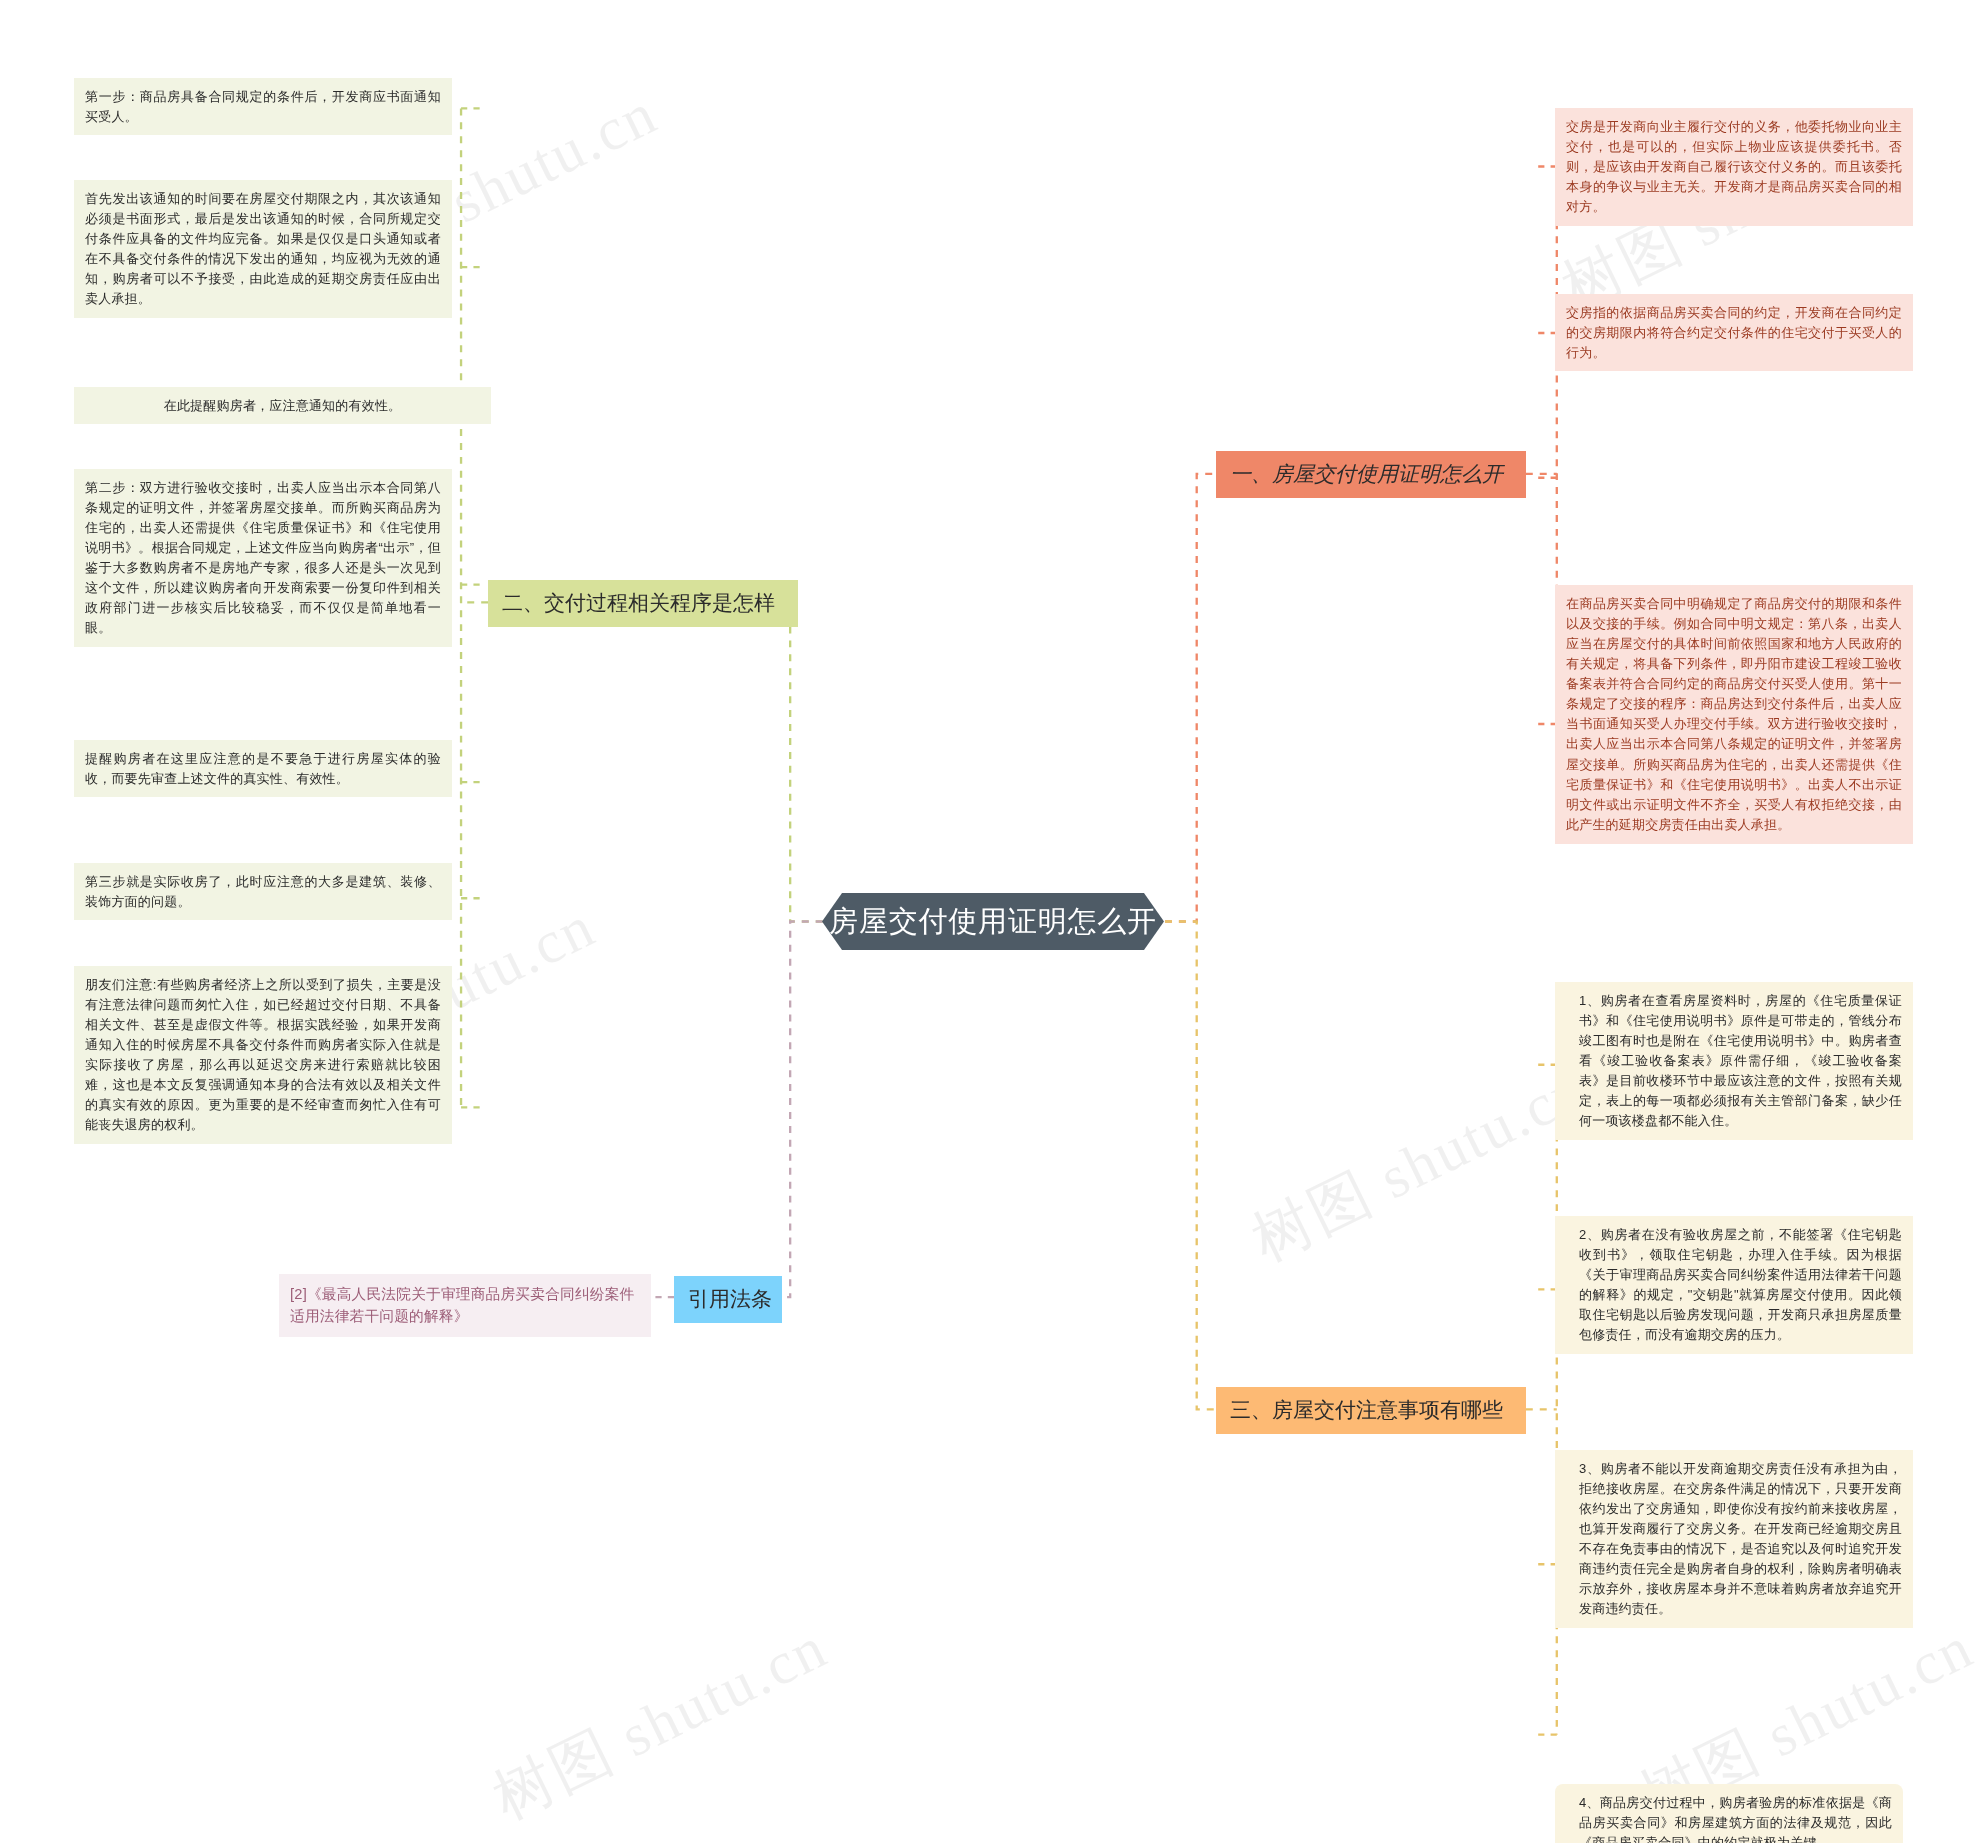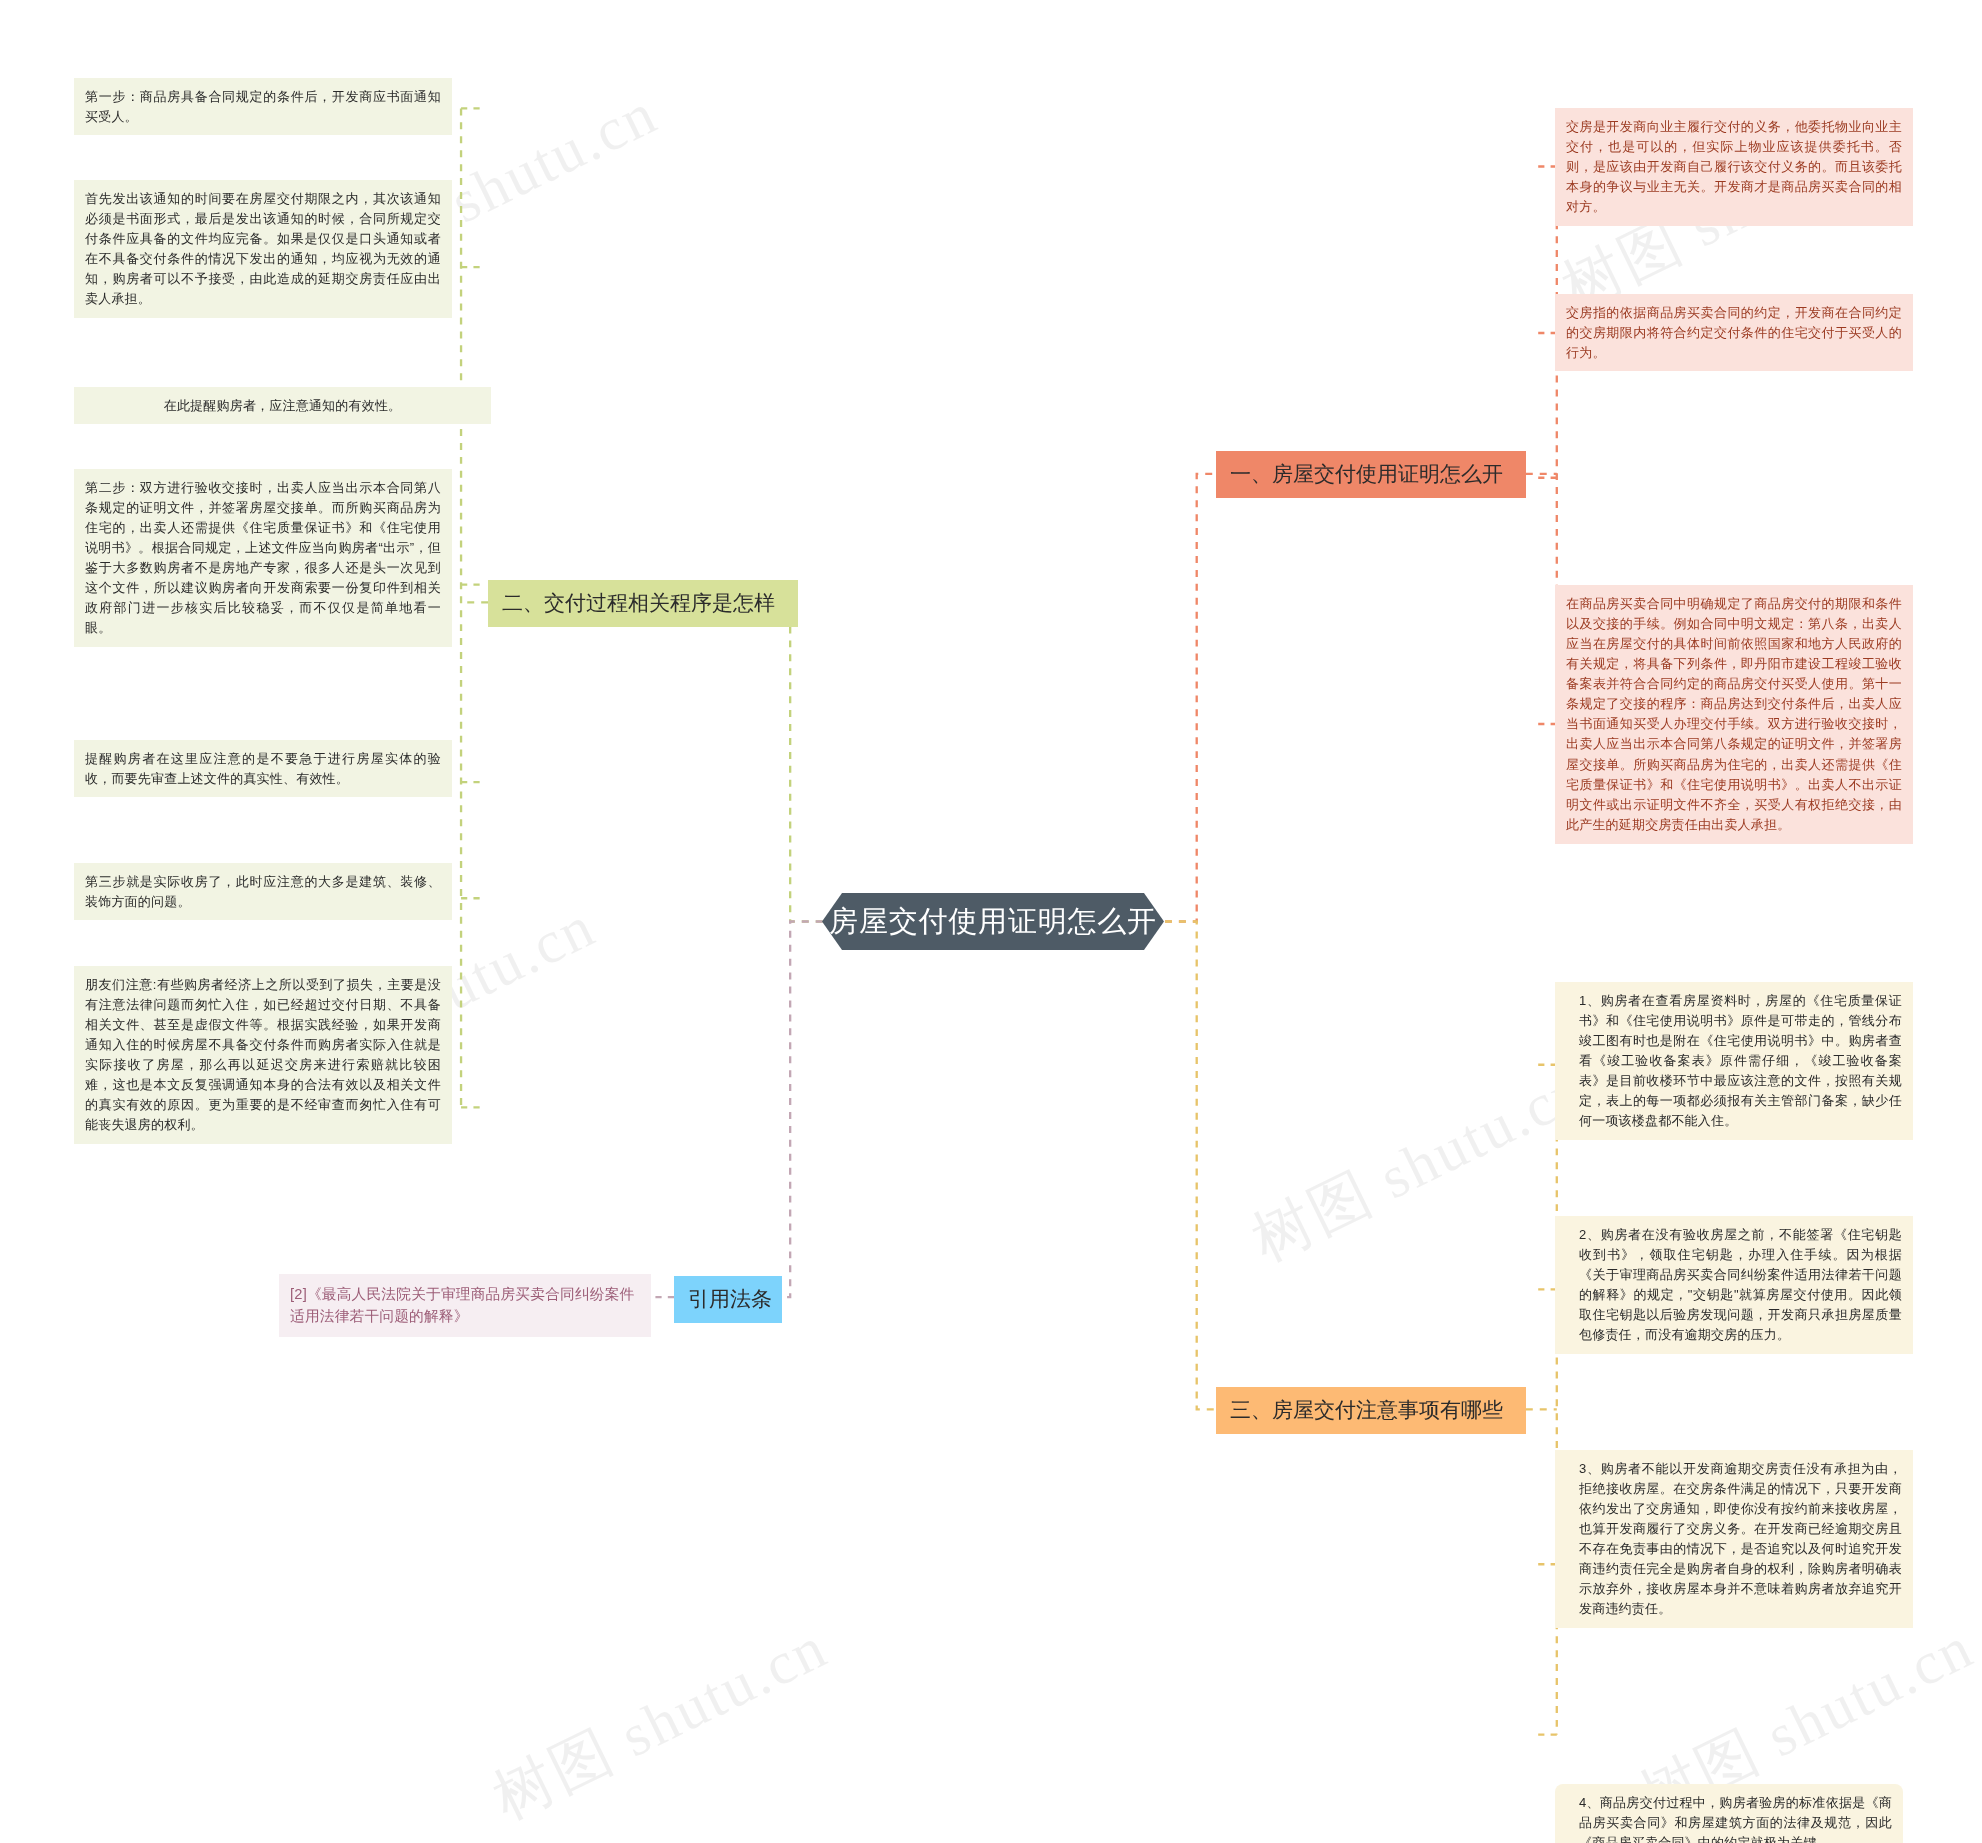--- a/index.html
+++ b/index.html
@@ -142,21 +142,21 @@
 
     <path d="M630,778 L595,778" fill="none" stroke="#c3d27c" stroke-width="3" stroke-dasharray="9 9"></path>
     <path d="M595,140 L595,1430" fill="none" stroke="#c3d27c" stroke-width="3" stroke-dasharray="9 9"></path>
     <path d="M595,140 L620,140 M595,345 L620,345 M595,525 L620,525 M595,755 L620,755 M595,1010 L620,1010 M595,1160 L620,1160 M595,1430 L620,1430" fill="none" stroke="#c3d27c" stroke-width="3" stroke-dasharray="8 8"></path>
 
     <path d="M870,1675 L840,1675" fill="none" stroke="#c3a7b4" stroke-width="3" stroke-dasharray="8 8"></path>
   </svg>
 
   <div class="node root">房屋交付使用证明怎么开</div>
 
-  <div class="node branch orange" style="left:1216px; top:451px;  width:310px;">一、房屋交付使用证明怎么开</div>
+  <div class="node branch orange" style="left:1216px; top:451px;  width:310px;font-style:italic;">一、房屋交付使用证明怎么开</div>
 
   <div class="node branch green" style="left:488px;  top:580px;  width:310px;">二、交付过程相关程序是怎样</div>
 
   <div class="node branch yellow" style="left:1216px; top:1387px; width:310px;">三、房屋交付注意事项有哪些</div>
 
   <div class="node branch mauve" style="left:674px;  top:1276px; width:108px; text-align:center;">引用法条</div>
 
   <div class="node leaf pink" style="left:1555px; top:108px; width:358px;">交房是开发商向业主履行交付的义务，他委托物业向业主交付，也是可以的，但实际上物业应该提供委托书。否则，是应该由开发商自己履行该交付义务的。而且该委托本身的争议与业主无关。开发商才是商品房买卖合同的相对方。</div>
 
   <div class="node leaf pink" style="left:1555px; top:294px; width:358px;">交房指的依据商品房买卖合同的约定，开发商在合同约定的交房期限内将符合约定交付条件的住宅交付于买受人的行为。</div>

